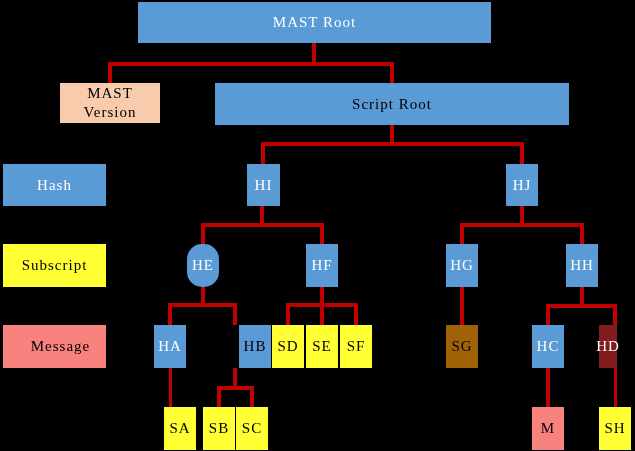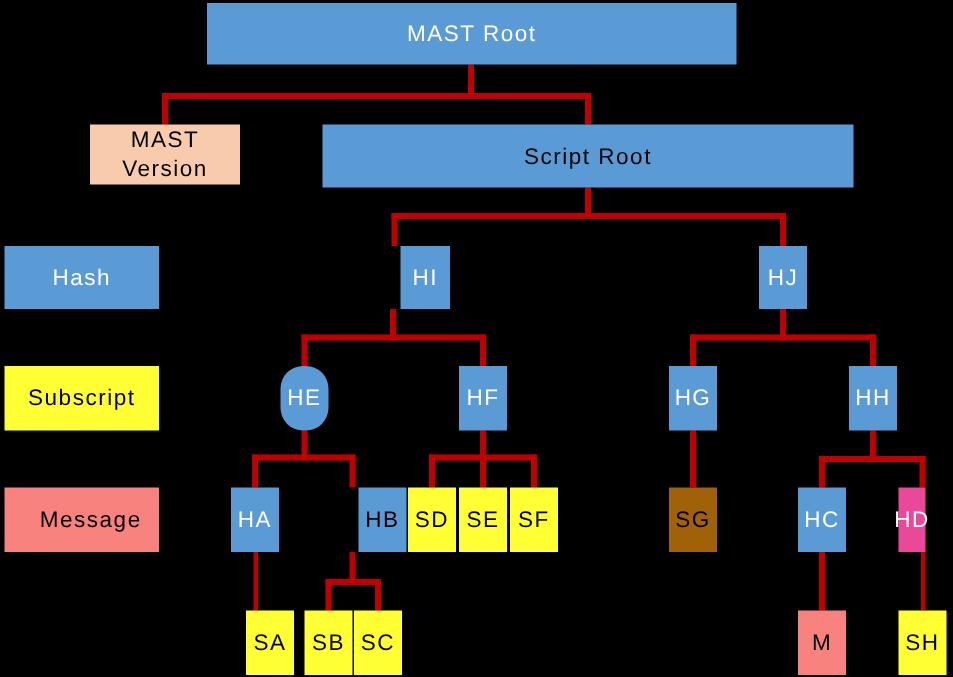--- a/index.html
+++ b/index.html
@@ -5,21 +5,21 @@
   html, body {
     margin: 0;
     padding: 0;
     background: #000000;
   }
   .canvas {
     position: relative;
     width: 635px;
     height: 451px;
     overflow: hidden;
-    font-family: Liberation Sans, sans-serif;
+    font-family: Liberation Serif, serif;
   }
   .node {
     position: absolute;
     display: flex;
     align-items: center;
     justify-content: center;
     text-align: center;
     box-sizing: border-box;
     font-size: 15px;
     letter-spacing: 1px;
@@ -71,32 +71,32 @@
     <div class="seg" style="left: 217px; top: 386px; width: 4px; height: 21px; background: rgb(192, 0, 0);"></div>
     <div class="seg" style="left: 250px; top: 386px; width: 4px; height: 21px; background: rgb(192, 0, 0);"></div>
     <div class="seg" style="left: 546px; top: 368px; width: 4px; height: 39px; background: rgb(192, 0, 0);"></div>
     <div class="seg" style="left: 613.5px; top: 368px; width: 3px; height: 39px; background: rgb(192, 0, 0);"></div>
     <div class="node" style="left: 138px; top: 2px; width: 353px; height: 41px; background: rgb(91, 155, 213); color: rgb(255, 255, 255);">MAST Root</div>
     <div class="node" style="left: 60px; top: 83px; width: 100px; height: 40px; background: rgb(248, 203, 173); color: rgb(0, 0, 0);">MAST Version</div>
     <div class="node" style="left: 215px; top: 83px; width: 354px; height: 42px; background: rgb(91, 155, 213); color: #000000;">Script Root</div>
     <div class="node" style="left: 3px; top: 164px; width: 103px; height: 42px; background: rgb(91, 155, 213); color: rgb(255, 255, 255);">Hash</div>
     <div class="node" style="left: 3px; top: 244px; width: 103px; height: 43px; background: rgb(255, 255, 51); color: rgb(0, 0, 0);">Subscript</div>
     <div class="node" style="left: 3px; top: 325px; width: 103px; height: 43px; background: rgb(248, 130, 126); color: rgb(0, 0, 0); padding-left: 12px;">Message</div>
-    <div class="node" style="left: 247px; top: 164px; width: 33px; height: 42px; background: rgb(91, 155, 213); color: rgb(255, 255, 255); margin-left: 20px;">HI</div>
+    <div class="node" style="left: 247px; top: 164px; width: 33px; height: 42px; background: rgb(91, 155, 213); color: rgb(255, 255, 255);">HI</div>
     <div class="node" style="left: 506px; top: 164px; width: 32px; height: 42px; background: rgb(91, 155, 213); color: rgb(255, 255, 255);">HJ</div>
     <div class="node" style="left: 187px; top: 244px; width: 32px; height: 43px; background: rgb(91, 155, 213); color: rgb(255, 255, 255); border-radius: 15px;">HE</div>
     <div class="node" style="left: 306px; top: 244px; width: 32px; height: 43px; background: rgb(91, 155, 213); color: rgb(255, 255, 255);">HF</div>
     <div class="node" style="left: 446px; top: 244px; width: 32px; height: 43px; background: rgb(91, 155, 213); color: rgb(255, 255, 255);">HG</div>
     <div class="node" style="left: 566px; top: 244px; width: 32px; height: 43px; background: rgb(91, 155, 213); color: rgb(255, 255, 255);">HH</div>
     <div class="node" style="left: 154px; top: 325px; width: 32px; height: 43px; background: rgb(91, 155, 213); color: rgb(255, 255, 255);">HA</div>
     <div class="node" style="left: 219px; top: 325px; width: 32px; height: 43px; background: rgb(91, 155, 213); color: #000000; margin-left: 20px;">HB</div>
     <div class="node" style="left: 272px; top: 325px; width: 32px; height: 43px; background: rgb(255, 255, 51); color: rgb(0, 0, 0);">SD</div>
     <div class="node" style="left: 306px; top: 325px; width: 32px; height: 43px; background: rgb(255, 255, 51); color: rgb(0, 0, 0);">SE</div>
     <div class="node" style="left: 340px; top: 325px; width: 32px; height: 43px; background: rgb(255, 255, 51); color: rgb(0, 0, 0);">SF</div>
     <div class="node" style="left: 446px; top: 325px; width: 32px; height: 43px; background: #a16207; color: rgb(0, 0, 0);">SG</div>
     <div class="node" style="left: 532px; top: 325px; width: 32px; height: 43px; background: rgb(91, 155, 213); color: rgb(255, 255, 255);">HC</div>
-    <div class="node" style="left: 599px; top: 325px; width: 18px; height: 43px; background: #ec4899; color: rgb(255, 255, 255);">HD</div>
+    <div class="node" style="left: 599px; top: 325px; width: 18px; height: 43px; background: #7f1d1d; color: rgb(255, 255, 255);">HD</div>
     <div class="node" style="left: 164px; top: 407px; width: 32px; height: 43px; background: rgb(255, 255, 51); color: rgb(0, 0, 0);">SA</div>
     <div class="node" style="left: 203px; top: 407px; width: 32px; height: 43px; background: rgb(255, 255, 51); color: rgb(0, 0, 0);">SB</div>
     <div class="node" style="left: 236px; top: 407px; width: 32px; height: 43px; background: rgb(255, 255, 51); color: rgb(0, 0, 0);">SC</div>
     <div class="node" style="left: 532px; top: 407px; width: 32px; height: 43px; background: rgb(248, 130, 126); color: rgb(0, 0, 0);">M</div>
     <div class="node" style="left: 599px; top: 407px; width: 32px; height: 43px; background: rgb(255, 255, 51); color: rgb(0, 0, 0);">SH</div>
   </div>
 
 </body></html>

